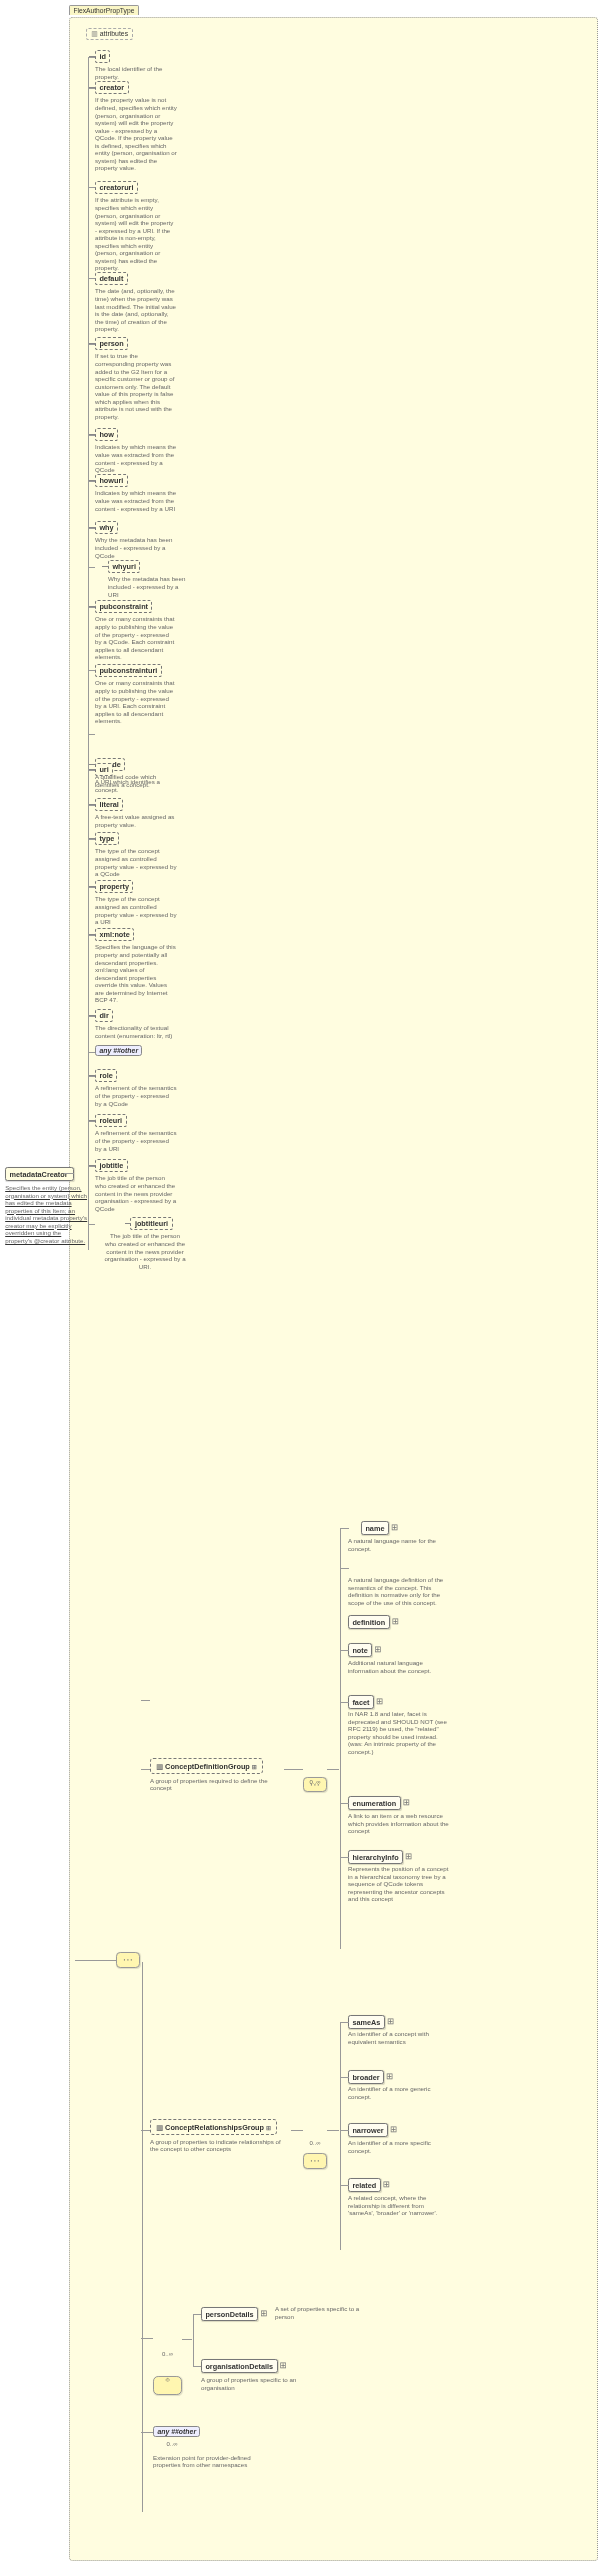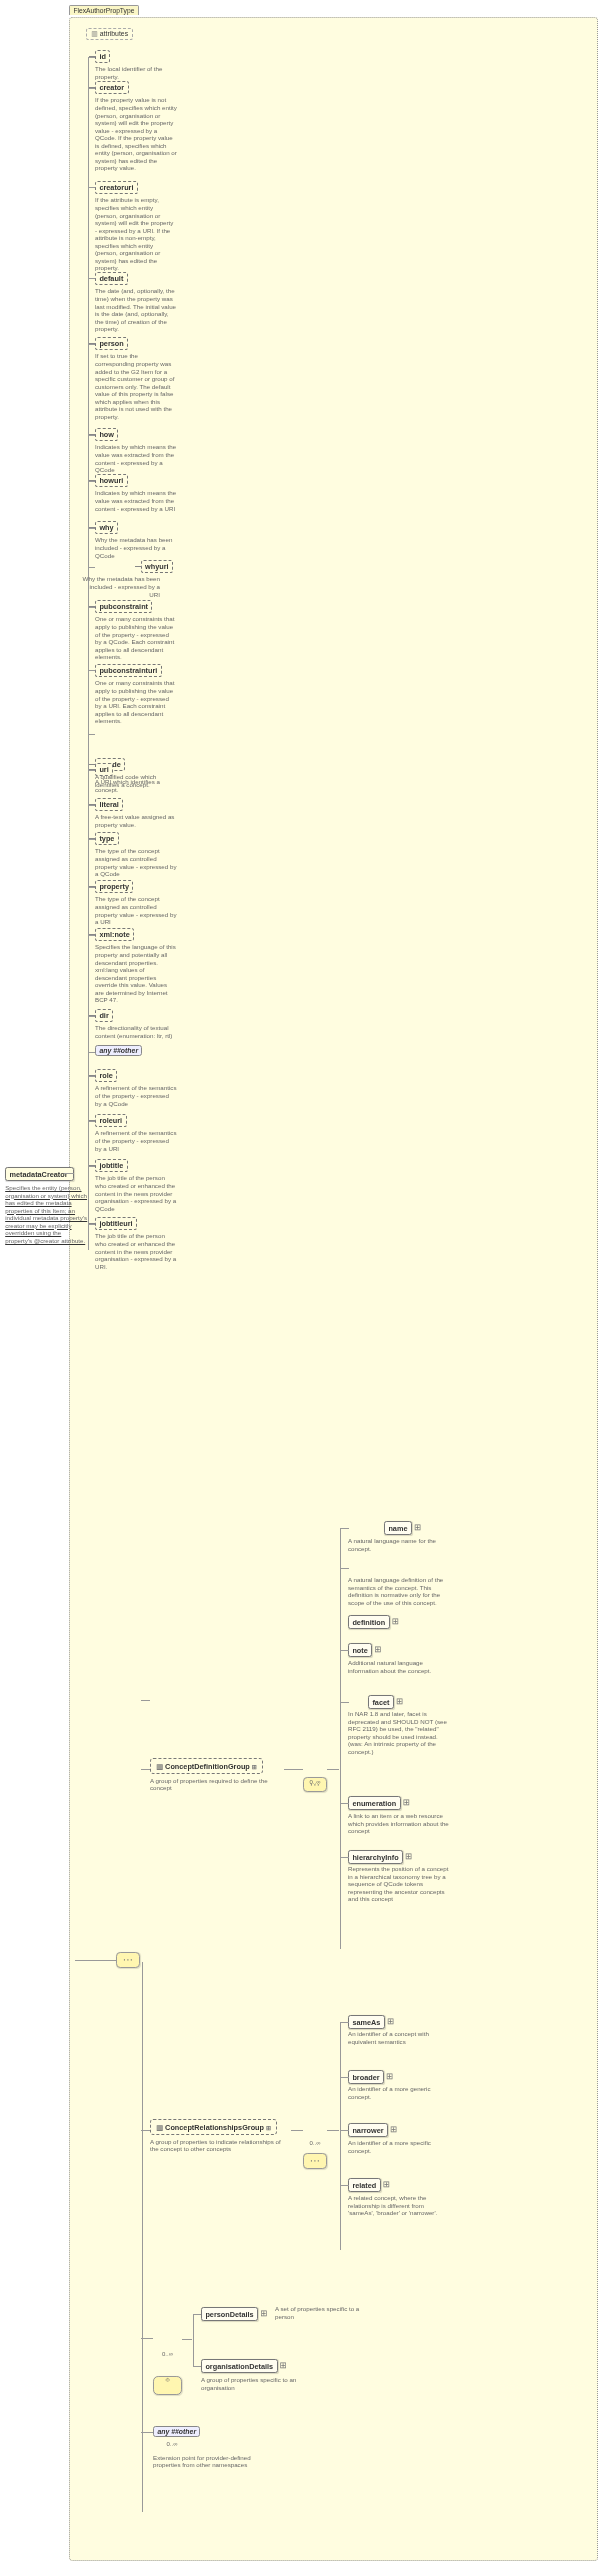--- a/index.html
+++ b/index.html
@@ -176,35 +176,35 @@
 
 <div id="attr-col">
     <div class="abs" style="left: 95px; top: 50px; width: 95px;"><div class="attr-box conn">id</div><div class="desc">The local identifier of the property.</div></div>
     <div class="abs" style="left: 95px; top: 81px; width: 95px;"><div class="attr-box conn">creator</div><div class="desc">If the property value is not defined, specifies which entity (person, organisation or system) will edit the property value - expressed by a QCode. If the property value is defined, specifies which entity (person, organisation or system) has edited the property value.</div></div>
     <div class="abs" style="left: 95px; top: 181px; width: 95px;"><div class="attr-box conn">creatoruri</div><div class="desc">If the attribute is empty, specifies which entity (person, organisation or system) will edit the property - expressed by a URI. If the attribute is non-empty, specifies which entity (person, organisation or system) has edited the property.</div></div>
     <div class="abs" style="left: 95px; top: 272px; width: 95px;"><div class="attr-box conn">default</div><div class="desc">The date (and, optionally, the time) when the property was last modified. The initial value is the date (and, optionally, the time) of creation of the property.</div></div>
     <div class="abs" style="left: 95px; top: 337px; width: 95px;"><div class="attr-box conn">person</div><div class="desc">If set to true the corresponding property was added to the G2 Item for a specific customer or group of customers only. The default value of this property is false which applies when this attribute is not used with the property.</div></div>
     <div class="abs" style="left: 95px; top: 428px; width: 95px;"><div class="attr-box conn">how</div><div class="desc">Indicates by which means the value was extracted from the content - expressed by a QCode</div></div>
     <div class="abs" style="left: 95px; top: 474px; width: 95px;"><div class="attr-box conn">howuri</div><div class="desc">Indicates by which means the value was extracted from the content - expressed by a URI</div></div>
     <div class="abs" style="left: 95px; top: 521px; width: 95px;"><div class="attr-box conn">why</div><div class="desc">Why the metadata has been included - expressed by a QCode</div></div>
-    <div class="abs" style="left: 78px; top: 560px; width: 95px; text-align: right;"><div class="attr-box conn">whyuri</div><div class="desc">Why the metadata has been included - expressed by a URI</div></div>
+    <div class="abs" style="left: 108px; top: 560px; width: 95px;"><div class="attr-box conn">whyuri</div><div class="desc">Why the metadata has been included - expressed by a URI</div></div>
     <div class="abs" style="left: 95px; top: 600px; width: 95px;"><div class="attr-box conn">pubconstraint</div><div class="desc">One or many constraints that apply to publishing the value of the property - expressed by a QCode. Each constraint applies to all descendant elements.</div></div>
     <div class="abs" style="left: 95px; top: 664px; width: 95px;"><div class="attr-box conn">pubconstrainturi</div><div class="desc">One or many constraints that apply to publishing the value of the property - expressed by a URI. Each constraint applies to all descendant elements.</div></div>
     <div class="abs" style="left: 95px; top: 727px; width: 95px; margin-top: 31px;"><div class="attr-box conn">qcode</div><div class="desc">A qualified code which identifies a concept.</div></div>
     <div class="abs" style="left: 95px; top: 763px; width: 95px;"><div class="attr-box conn">uri</div><div class="desc">A URI which identifies a concept.</div></div>
     <div class="abs" style="left: 95px; top: 798px; width: 95px;"><div class="attr-box conn">literal</div><div class="desc">A free-text value assigned as property value.</div></div>
     <div class="abs" style="left: 95px; top: 832px; width: 95px;"><div class="attr-box conn">type</div><div class="desc">The type of the concept assigned as controlled property value - expressed by a QCode</div></div>
     <div class="abs" style="left: 95px; top: 880px; width: 95px;"><div class="attr-box conn">property</div><div class="desc">The type of the concept assigned as controlled property value - expressed by a URI</div></div>
     <div class="abs" style="left: 95px; top: 928px; width: 95px;"><div class="attr-box conn">xml:note</div><div class="desc">Specifies the language of this property and potentially all descendant properties. xml:lang values of descendant properties override this value. Values are determined by Internet BCP 47.</div></div>
     <div class="abs" style="left: 95px; top: 1009px; width: 95px;"><div class="attr-box conn">dir</div><div class="desc">The directionality of textual content (enumeration: ltr, rtl)</div></div>
     <div class="abs" style="left: 95px; top: 1045px; width: 95px;"><span class="any-pill">any ##other</span></div>
     <div class="abs" style="left: 95px; top: 1069px; width: 95px;"><div class="attr-box conn">role</div><div class="desc">A refinement of the semantics of the property - expressed by a QCode</div></div>
     <div class="abs" style="left: 95px; top: 1114px; width: 95px;"><div class="attr-box conn">roleuri</div><div class="desc">A refinement of the semantics of the property - expressed by a URI</div></div>
     <div class="abs" style="left: 95px; top: 1159px; width: 95px;"><div class="attr-box conn">jobtitle</div><div class="desc">The job title of the person who created or enhanced the content in the news provider organisation - expressed by a QCode</div></div>
-    <div class="abs" style="left: 95px; top: 1217px; width: 95px;"><div class="attr-box conn">jobtitleuri</div><div class="desc">The job title of the person who created or enhanced the content in the news provider organisation - expressed by a URI.</div></div>
+    <div class="abs" style="left: 104px; top: 1217px; width: 95px; text-align: center;"><div class="attr-box conn">jobtitleuri</div><div class="desc">The job title of the person who created or enhanced the content in the news provider organisation - expressed by a URI.</div></div>
   </div>
 
 <div class="abs line h" style="left:75px; top:1960px; width:41px;"></div>
 <div class="abs oct-sm" style="left:116px; top:1952px;"></div>
 
 <div class="abs line v" style="left:142px; top:1962px; height:550px;"></div>
 <div class="abs line h" style="left:141px; top:1700px; width:8.6px;"></div>
 
 <div class="abs line h" style="left:141px; top:1769px; width:8.6px;"></div>
 <div class="abs" style="left:150px; top:1758px; width:144px;">
@@ -214,27 +214,27 @@
   <div class="desc" style="width:129px;">A group of properties required to define the concept</div>
 </div>
 
 <div class="abs line h" style="left:284px; top:1769px; width:19px;"></div>
 <div class="abs oct-sm" style="left:303px; top:1761px;"></div>
 <div class="abs card" style="left:303px; top:1779px; width:24px;">0..∞</div>
 
 <div class="abs line v" style="left:340px; top:1528px; height:421px;"></div>
 <div class="abs line h" style="left:327px; top:1769px; width:12px;"></div>
 <div id="g1-children">
-    <div class="abs" style="left: 356px; top: 1521px; padding-left: 28px;"><div class="el-box">name</div></div>
+    <div class="abs" style="left: 333px; top: 1521px; padding-left: 28px;"><div class="el-box">name</div></div>
     <div class="abs desc-right" style="left: 348px; top: 1537px;">A natural language name for the concept.</div>
     <div class="abs" style="left: 348px; top: 1615px; text-decoration: underline;"><div class="el-box">definition</div></div>
     <div class="abs desc-right" style="left: 348px; top: 1576px;">A natural language definition of the semantics of the concept. This definition is normative only for the scope of the use of this concept.</div>
     <div class="abs" style="left: 348px; top: 1643px;"><div class="el-box">note</div></div>
     <div class="abs desc-right" style="left: 348px; top: 1659px;">Additional natural language information about the concept.</div>
-    <div class="abs" style="left: 368px; top: 1695px;"><div class="el-box">facet</div></div>
+    <div class="abs" style="left: 348px; top: 1695px;"><div class="el-box">facet</div></div>
     <div class="abs desc-right" style="left: 348px; top: 1710px;">In NAR 1.8 and later, facet is deprecated and SHOULD NOT (see RFC 2119) be used, the "related" property should be used instead. (was: An intrinsic property of the concept.)</div>
     <div class="abs" style="left: 348px; top: 1796px;"><div class="el-box">enumeration</div></div>
     <div class="abs desc-right" style="left: 348px; top: 1812px;">A link to an item or a web resource which provides information about the concept</div>
     <div class="abs" style="left: 348px; top: 1850px;"><div class="el-box">hierarchyInfo</div></div>
     <div class="abs desc-right" style="left: 348px; top: 1865px;">Represents the position of a concept in a hierarchical taxonomy tree by a sequence of QCode tokens representing the ancestor concepts and this concept</div>
   </div>
 
 <div class="abs line h" style="left:141px; top:2130px; width:8.6px;"></div>
 <div class="abs" style="left:150px; top:2119px; width:148px;">
   <div class="group-box">

